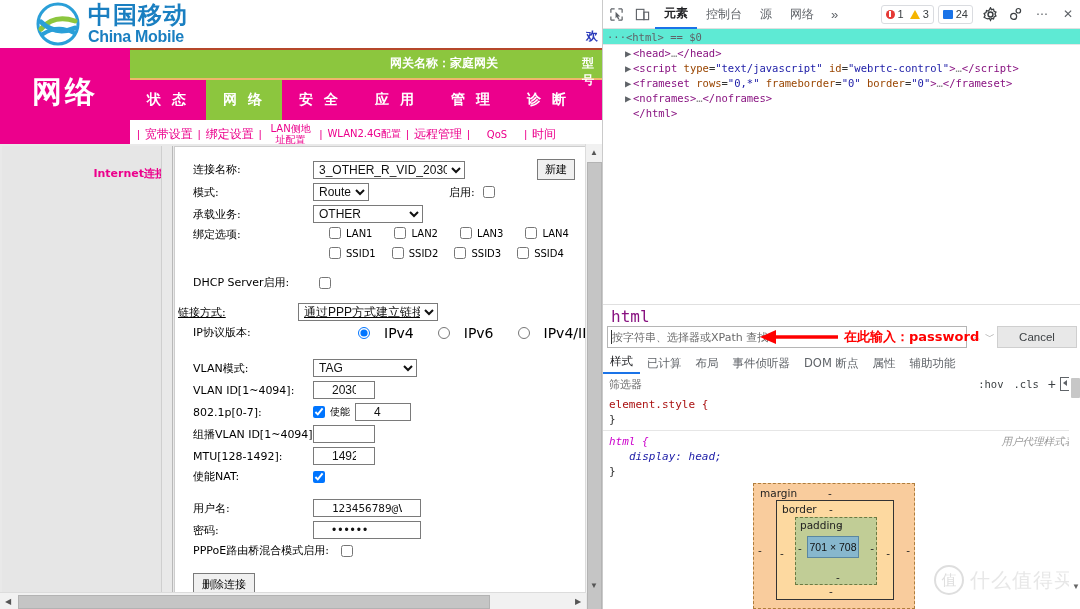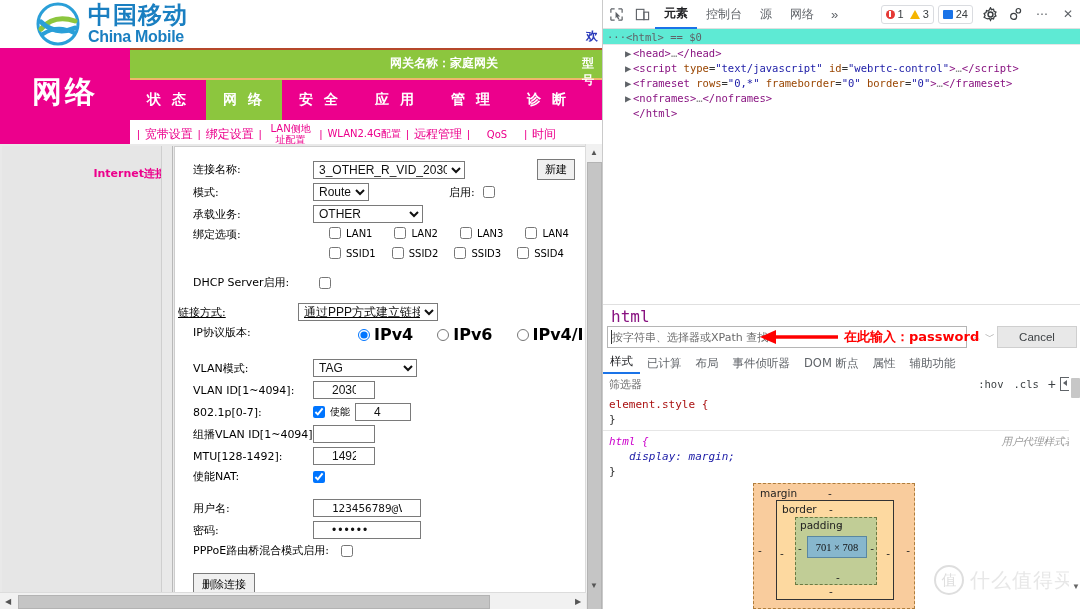--- a/index.html
+++ b/index.html
@@ -67,21 +67,21 @@
     border:1px solid #7a7a7a;background:#fff;height:17px;box-sizing:border-box;padding:0 18px;
   }
   select.ui{height:18px;padding:0 1px;}
   input.ui{height:18px;}
   button.ui{
     font-family:"DejaVu Sans",sans-serif;font-size:11px;color:#000;background:#f0f0f0;
     border:1px solid #7a7a7a;padding:2px 7px;cursor:pointer;
   }
   input.cb{width:12px;height:12px;margin:0;vertical-align:middle;}
   .cbl{font-family:"DejaVu Sans",sans-serif;font-size:10px;color:#000;margin-left:5px;}
-  .rdl{font-family:"DejaVu Sans",sans-serif;font-size:16px;color:#000;margin-left:4px;font-weight:bold;}
+  .rdl{font-family:"DejaVu Sans",sans-serif;font-size:14px;color:#000;margin-left:14px;}
 
   
   .vscroll{position:absolute;right:0;top:0;width:16px;bottom:16px;background:#f1f1f1;border-left:1px solid #dcdcdc;}
   .vscroll .up,.vscroll .dn{position:absolute;left:0;width:16px;height:16px;display:flex;align-items:center;justify-content:center;color:#555;font-size:8px;}
   .vscroll .up{top:0;}.vscroll .dn{bottom:0;}
   .vscroll .thumb{position:absolute;left:1px;width:13px;top:18px;height:468px;background:#c5c5c5;border:1px solid #b3b3b3;}
   .hscroll{position:absolute;left:0;right:16px;bottom:0;height:16px;background:#f1f1f1;border-top:1px solid #dcdcdc;}
   .hscroll .lf,.hscroll .rt{position:absolute;top:0;width:16px;height:16px;display:flex;align-items:center;justify-content:center;color:#555;font-size:8px;}
   .hscroll .lf{left:0;}.hscroll .rt{right:0;}
   .hscroll .thumb{position:absolute;top:2px;left:18px;width:470px;height:12px;background:#c5c5c5;border:1px solid #b3b3b3;}
@@ -146,22 +146,22 @@
   .rule .prop{color:#1a1aa6;font-style:italic;padding-left:20px;}
   .rule .origin{position:absolute;right:6px;top:3px;color:#999;font-style:italic;font-size:10.5px;font-family:"DejaVu Sans",sans-serif;}
   .rule .brace{color:#333;}
 
   .boxmodel{position:absolute;left:0;right:0;top:480px;bottom:0;background:#fff;}
   .bm-margin{position:absolute;left:150px;top:3px;width:162px;height:126px;background:#f9cc9d;
              border:1px dashed #b07d3b;box-sizing:border-box;}
   .bm-label{position:absolute;font-size:10.5px;color:#222;font-family:"DejaVu Sans",sans-serif;}
   .bm-border{position:absolute;left:22px;top:16px;width:118px;height:100px;background:#fdd9a0;border:1px solid #333;box-sizing:border-box;}
   .bm-padding{position:absolute;left:18px;top:16px;width:82px;height:68px;background:#c1cd96;border:1px dashed #6b7a42;box-sizing:border-box;}
-  .bm-content{position:absolute;left:11px;top:18px;width:60px;height:22px;background:#87b7cd;border:1px solid #5a87a0;box-sizing:border-box;
-              display:flex;align-items:center;justify-content:center;font-size:10.5px;color:#111;font-family:Liberation Serif, serif;}
+  .bm-content{position:absolute;left:11px;top:18px;width:52px;height:22px;background:#87b7cd;border:1px solid #5a87a0;box-sizing:border-box;
+              display:flex;align-items:center;justify-content:center;font-size:10.5px;color:#111;font-family:Liberation Sans, sans-serif;}
   .dash{position:absolute;font-size:10.5px;color:#222;font-family:"DejaVu Sans",sans-serif;}
 
   .watermark{position:absolute;right:6px;bottom:14px;display:flex;align-items:center;gap:6px;
              opacity:.32;pointer-events:none;}
   .wm-circle{width:26px;height:26px;border-radius:50%;border:2px solid #9a9a9a;display:flex;align-items:center;justify-content:center;
              font-family:"DejaVu Sans",sans-serif;font-size:15px;color:#9a9a9a;}
   .wm-text{font-family:"DejaVu Sans",sans-serif;font-size:20px;color:#b5b5b5;letter-spacing:1px;}
 
   .dt-vscroll{position:absolute;right:0;top:374px;bottom:16px;width:12px;background:#fff;}
   .dt-vscroll .t{position:absolute;right:1px;top:4px;width:9px;height:20px;background:#c7c7c7;border-radius:1px;}
@@ -484,21 +484,21 @@
     </div>
 
     <div class="cssrules">
       <div class="rule">
         <div class="sel">element.style {</div>
         <div class="brace">}</div>
       </div>
       <div class="rule">
         <span class="origin">用户代理样式表</span>
         <div class="selm">html {</div>
-        <div class="prop">display: margin;</div>
+        <div class="prop">display: head;</div>
         <div class="brace">}</div>
       </div>
     </div>
 
     <div class="boxmodel">
       <div class="bm-margin">
         <span class="bm-label" style="left:6px;top:3px;">margin</span>
         <span class="dash" style="left:74px;top:3px;">-</span>
         <span class="dash" style="left:4px;top:60px;">-</span>
         <span class="dash" style="right:4px;top:60px;">-</span>

